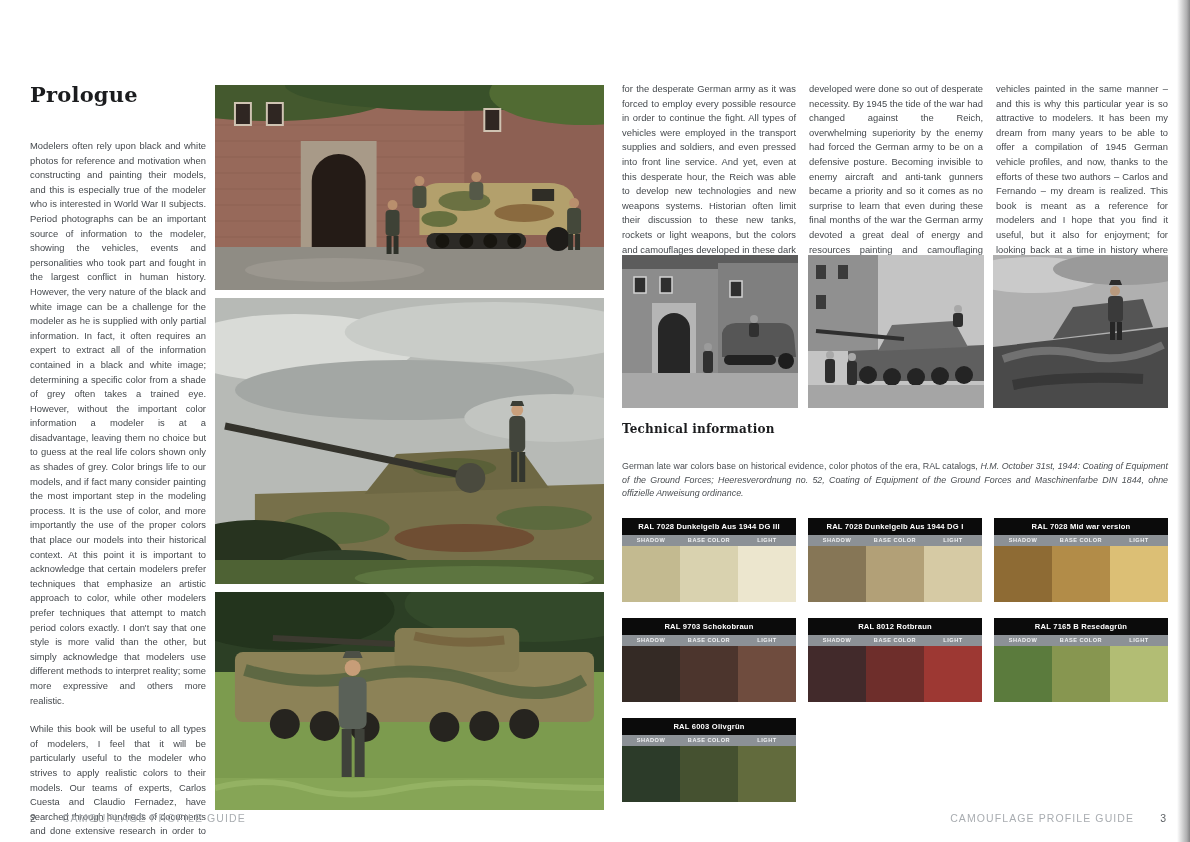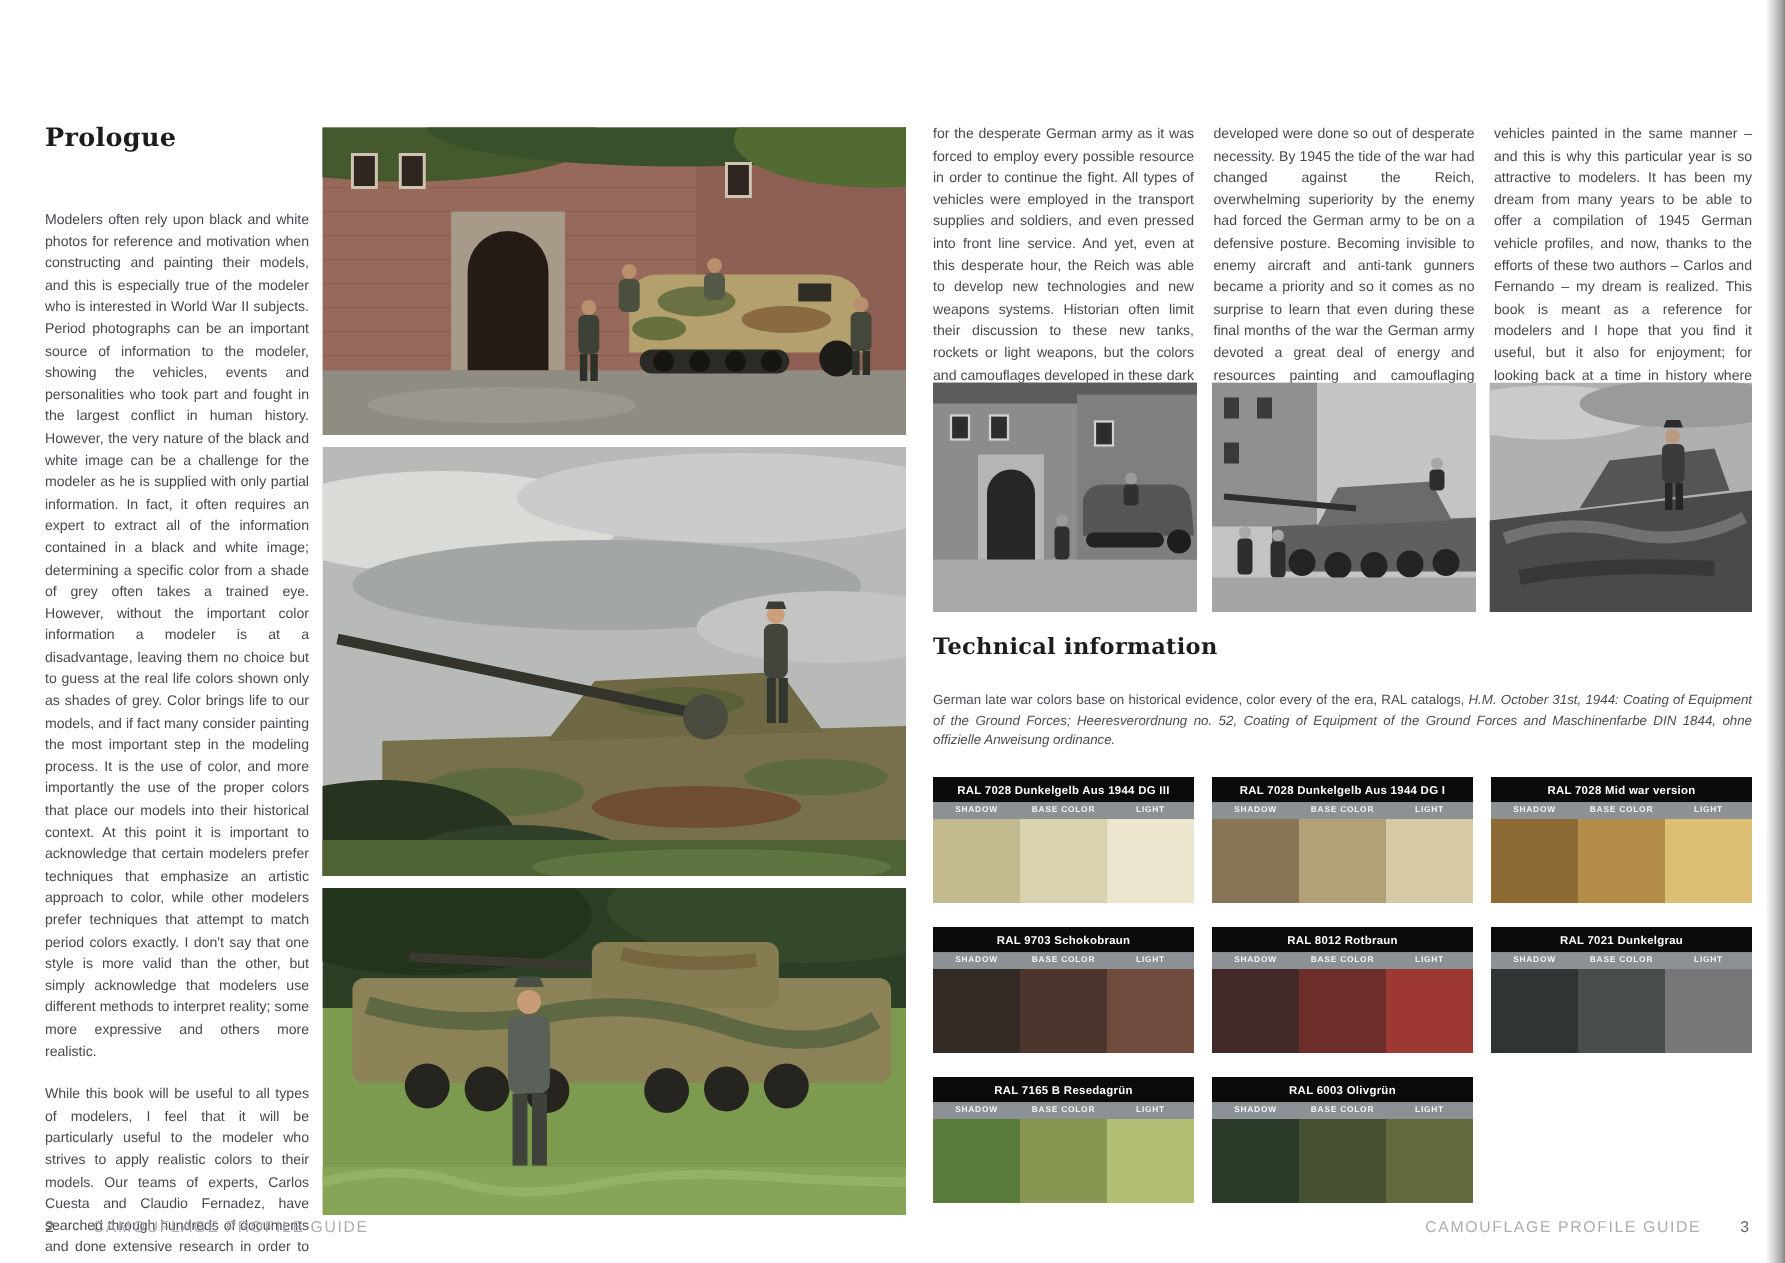--- a/index.html
+++ b/index.html
@@ -4,21 +4,21 @@
 <style>
   html,body{margin:0;padding:0;}
   body{
     width:1190px;height:842px;background:#ffffff;position:relative;overflow:hidden;
     font-family:"Liberation Sans",sans-serif;color:#3f4347;
   }
   .abs{position:absolute;}
   
   .slab{
     font-family:"DejaVu Serif",serif;font-weight:700;color:#1b1c1e;
-    font-size:17px;letter-spacing:.2px;margin:0;
+    font-size:21px;letter-spacing:.2px;margin:0;
   }
   
   .copy{
     font-size:9.4px;line-height:14.6px;text-align:justify;color:#45494d;
   }
   .copy p{margin:0 0 14px 0;}
   .author{font-weight:700;color:#808488;font-size:9.6px;margin-top:2px;}
   
   figure{margin:0;}
   .photo svg{display:block;width:100%;height:100%;}
@@ -265,24 +265,24 @@
     <g>
       <path d="M116 30 h13 l-2 -5 h-9 z" fill="#2c2c2c"></path>
       <circle cx="122" cy="36" r="5" fill="#b99a7e"></circle>
       <rect x="115" y="41" width="15" height="26" rx="4" fill="#3a3a3a"></rect>
       <rect x="117" y="67" width="5" height="18" fill="#262626"></rect>
       <rect x="124" y="67" width="5" height="18" fill="#262626"></rect>
     </g>
   </svg>
 </figure>
 
-<h2 class="slab abs" style="left:622px;top:422px;font-size:15px;">Technical information</h2>
+<h2 class="slab abs" style="left:622px;top:422px;font-size:12px;">Technical information</h2>
 
 <div class="note abs" style="left:622px;top:460px;width:546px;">
-  <span>German late war colors base on historical evidence, color every of the era, RAL catalogs, </span><span class="it">H.M. October 31st, 1944: Coating of Equipment of the Ground Forces; Heeresverordnung no. 52, Coating of Equipment of the Ground Forces and Maschinenfarbe DIN 1844, ohne offizielle Anweisung ordinance.</span>
+  <span>German late war colors base on historical evidence, color photos of the era, RAL catalogs, </span><span class="it">H.M. October 31st, 1944: Coating of Equipment of the Ground Forces; Heeresverordnung no. 52, Coating of Equipment of the Ground Forces and Maschinenfarbe DIN 1844, ohne offizielle Anweisung ordinance.</span>
 </div>
 
 <div class="swatch-grid abs" style="left:622px;top:518px;">
 
   <div class="swatch-panel">
     <div class="swatch-title">RAL 7028 Dunkelgelb Aus 1944 DG III</div>
     <div class="swatch-labels">
       <span>SHADOW</span>
       <span>BASE COLOR</span>
       <span>LIGHT</span>
@@ -343,33 +343,20 @@
       <span>BASE COLOR</span>
       <span>LIGHT</span>
     </div>
     <div class="swatch-colors">
       <div style="background: rgb(66, 42, 43);"></div>
       <div style="background: rgb(110, 46, 43);"></div>
       <div style="background: rgb(157, 56, 51);"></div>
     </div>
   </div>
 
-  <div class="swatch-panel">
-    <div class="swatch-title">RAL 7021 Dunkelgrau</div>
-    <div class="swatch-labels">
-      <span>SHADOW</span>
-      <span>BASE COLOR</span>
-      <span>LIGHT</span>
-    </div>
-    <div class="swatch-colors">
-      <div style="background: rgb(47, 53, 52);"></div>
-      <div style="background: rgb(73, 78, 77);"></div>
-      <div style="background: rgb(119, 119, 121);"></div>
-    </div>
-  </div>
 
   <div class="swatch-panel">
     <div class="swatch-title">RAL 7165 B Resedagrün</div>
     <div class="swatch-labels">
       <span>SHADOW</span>
       <span>BASE COLOR</span>
       <span>LIGHT</span>
     </div>
     <div class="swatch-colors">
       <div style="background: rgb(91, 123, 61);"></div>

